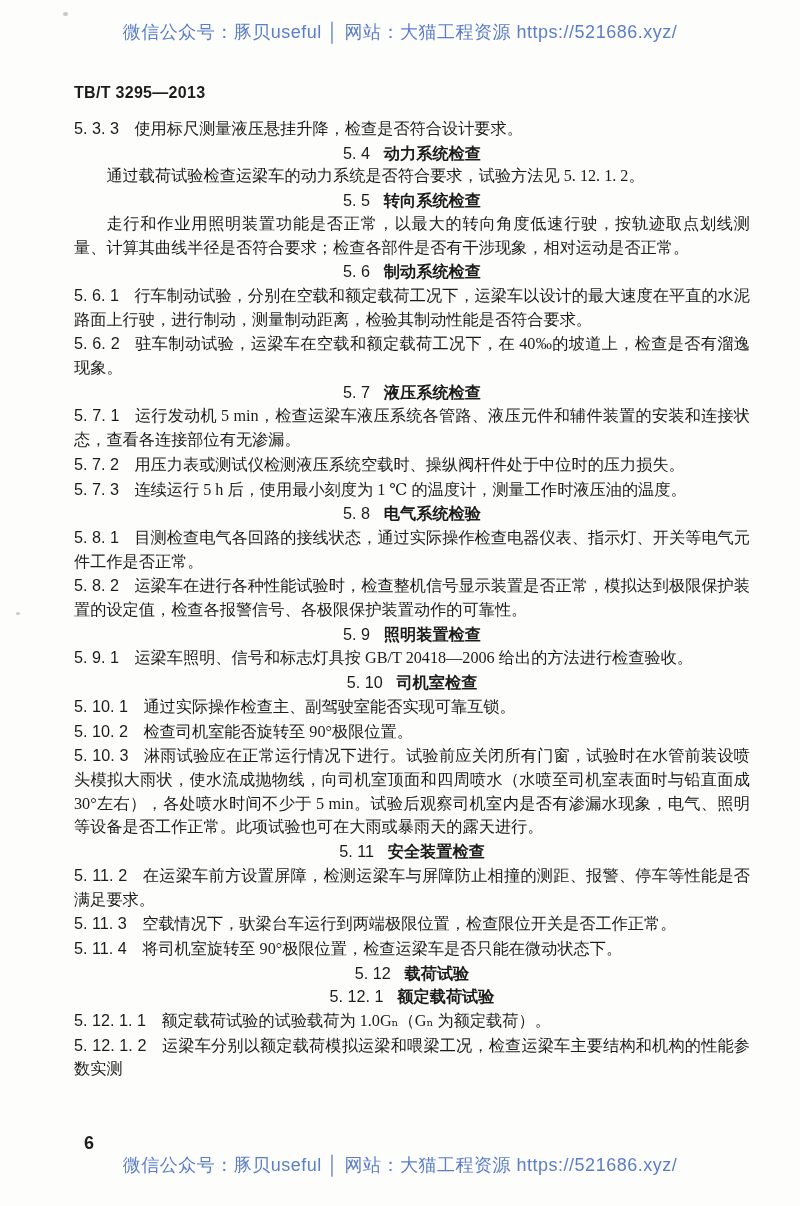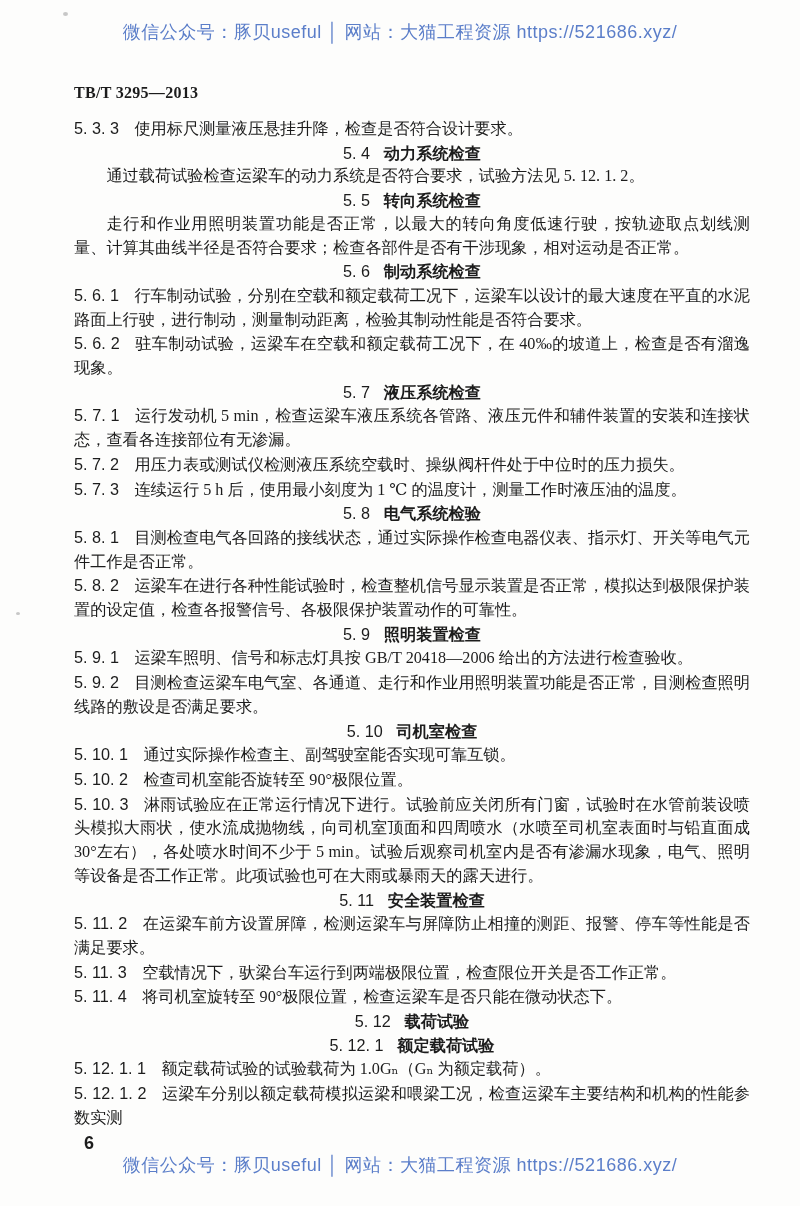--- a/index.html
+++ b/index.html
@@ -24,21 +24,21 @@
     white-space: nowrap;
   }
   .watermark.top { top: 20px; }
   .watermark.bottom { top: 1153px; }
   .doc-code {
     position: absolute;
     left: 74px;
     top: 84px;
     font-size: 16px;
     font-weight: 700;
-    font-family: Liberation Serif, serif;
+    font-family: Liberation Sans, sans-serif;
     letter-spacing: 0.3px;
   }
   .body-text {
     position: absolute;
     left: 74px;
     top: 117px;
     width: 676px;
   }
   .body-text p {
     font-size: 16.2px;
@@ -95,21 +95,20 @@
       <p class="item"><span class="num">5. 6. 2</span><span>驻车制动试验，运梁车在空载和额定载荷工况下，在 40‰的坡道上，检查是否有溜逸现象。</span></p>
       <p class="heading"><span class="num">5. 7</span><span>液压系统检查</span></p>
       <p class="item"><span class="num">5. 7. 1</span><span>运行发动机 5 min，检查运梁车液压系统各管路、液压元件和辅件装置的安装和连接状态，查看各连接部位有无渗漏。</span></p>
       <p class="item"><span class="num">5. 7. 2</span><span>用压力表或测试仪检测液压系统空载时、操纵阀杆件处于中位时的压力损失。</span></p>
       <p class="item"><span class="num">5. 7. 3</span><span>连续运行 5 h 后，使用最小刻度为 1 ℃ 的温度计，测量工作时液压油的温度。</span></p>
       <p class="heading"><span class="num">5. 8</span><span>电气系统检验</span></p>
       <p class="item"><span class="num">5. 8. 1</span><span>目测检查电气各回路的接线状态，通过实际操作检查电器仪表、指示灯、开关等电气元件工作是否正常。</span></p>
       <p class="item"><span class="num">5. 8. 2</span><span>运梁车在进行各种性能试验时，检查整机信号显示装置是否正常，模拟达到极限保护装置的设定值，检查各报警信号、各极限保护装置动作的可靠性。</span></p>
       <p class="heading"><span class="num">5. 9</span><span>照明装置检查</span></p>
       <p class="item"><span class="num">5. 9. 1</span><span>运梁车照明、信号和标志灯具按 GB/T 20418—2006 给出的方法进行检查验收。</span></p>
-      <p class="item"><span class="num">5. 9. 2</span><span>目测检查运梁车电气室、各通道、走行和作业用照明装置功能是否正常，目测检查照明线路的敷设是否满足要求。</span></p>
       <p class="heading"><span class="num">5. 10</span><span>司机室检查</span></p>
       <p class="item"><span class="num">5. 10. 1</span><span>通过实际操作检查主、副驾驶室能否实现可靠互锁。</span></p>
       <p class="item"><span class="num">5. 10. 2</span><span>检查司机室能否旋转至 90°极限位置。</span></p>
       <p class="item"><span class="num">5. 10. 3</span><span>淋雨试验应在正常运行情况下进行。试验前应关闭所有门窗，试验时在水管前装设喷头模拟大雨状，使水流成抛物线，向司机室顶面和四周喷水（水喷至司机室表面时与铅直面成 30°左右），各处喷水时间不少于 5 min。试验后观察司机室内是否有渗漏水现象，电气、照明等设备是否工作正常。此项试验也可在大雨或暴雨天的露天进行。</span></p>
       <p class="heading"><span class="num">5. 11</span><span>安全装置检查</span></p>
       <p class="item"><span class="num">5. 11. 2</span><span>在运梁车前方设置屏障，检测运梁车与屏障防止相撞的测距、报警、停车等性能是否满足要求。</span></p>
       <p class="item"><span class="num">5. 11. 3</span><span>空载情况下，驮梁台车运行到两端极限位置，检查限位开关是否工作正常。</span></p>
       <p class="item"><span class="num">5. 11. 4</span><span>将司机室旋转至 90°极限位置，检查运梁车是否只能在微动状态下。</span></p>
       <p class="heading"><span class="num">5. 12</span><span>载荷试验</span></p>
       <p class="heading"><span class="num">5. 12. 1</span><span>额定载荷试验</span></p>

